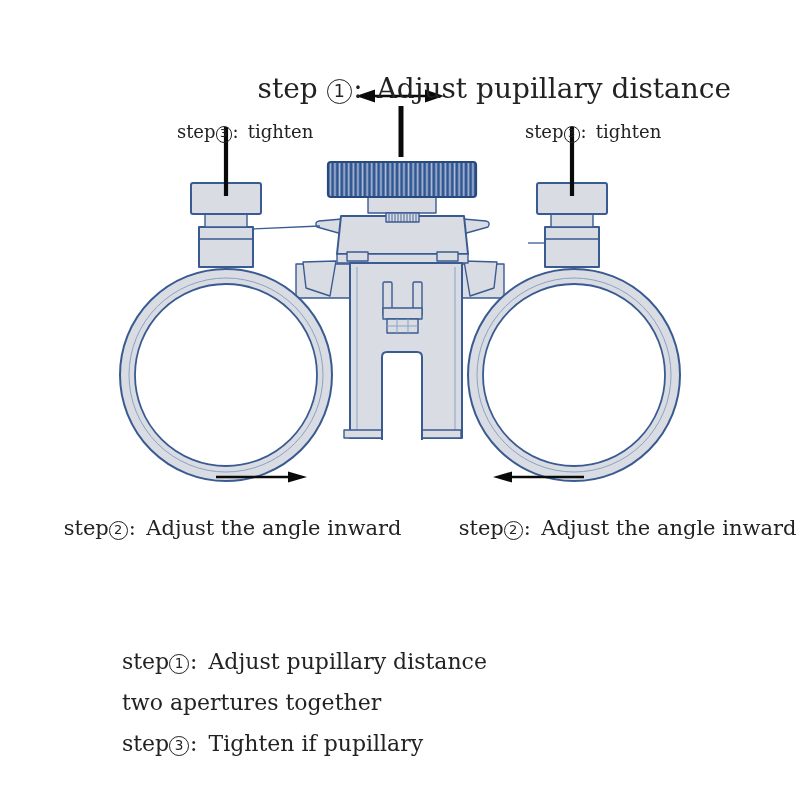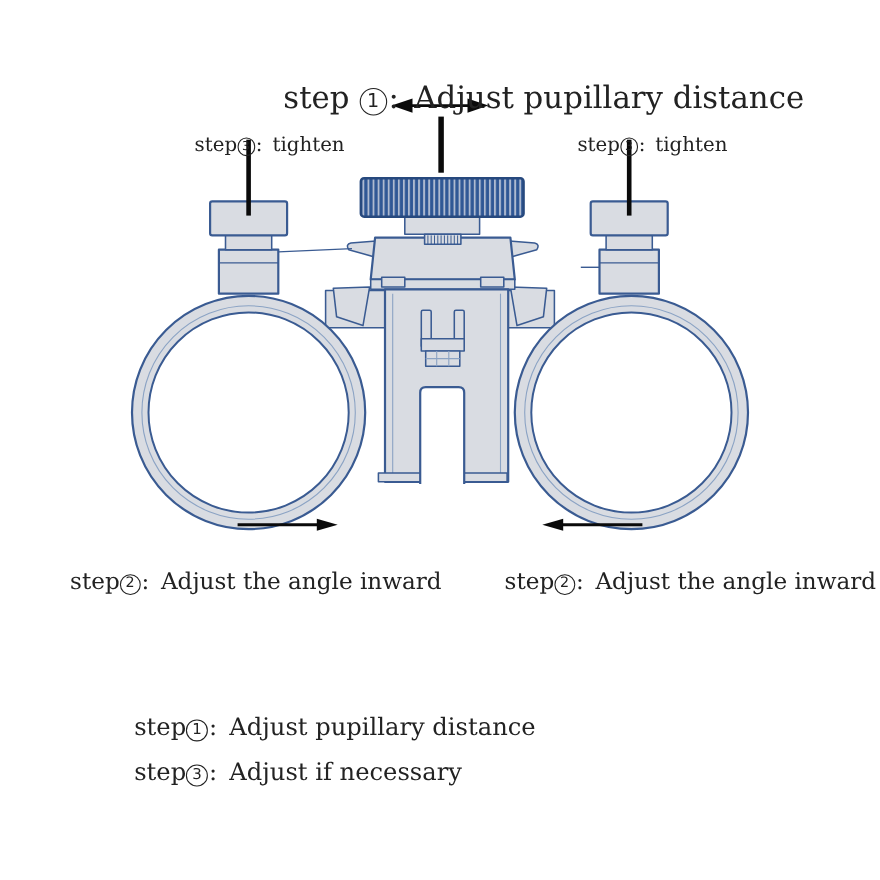--- a/index.html
+++ b/index.html
@@ -162,17 +162,20 @@
   </div>
   <div class="label angle-right">
     <span>step</span><span class="circled">2</span><span class="colon">:</span><span>Adjust the angle inward</span>
   </div>
 
   <div class="instructions">
     <div class="iline">
       <span>step</span><span class="circled">1</span><span class="colon">:</span><span>Adjust pupillary distance</span>
     </div>
     <div class="iline">
-      <span>step</span><span class="circled">3</span><span class="colon">:</span><span>Adjust if necessary</span>
+      <span>two apertures together</span>
+    </div>
+    <div class="iline">
+      <span>step</span><span class="circled">3</span><span class="colon">:</span><span>Tighten if pupillary</span>
     </div>
   </div>
 
 </div>
 
 </body></html>

